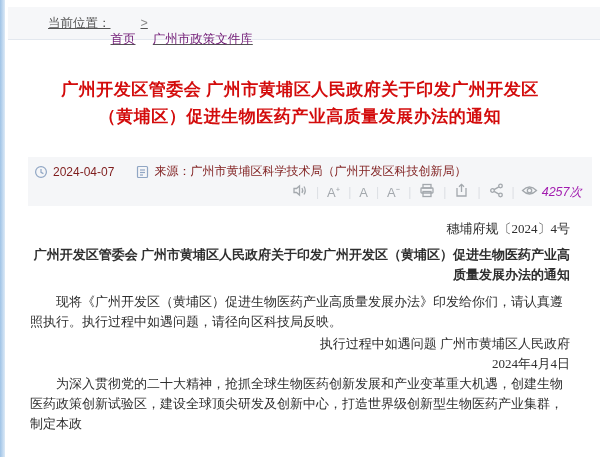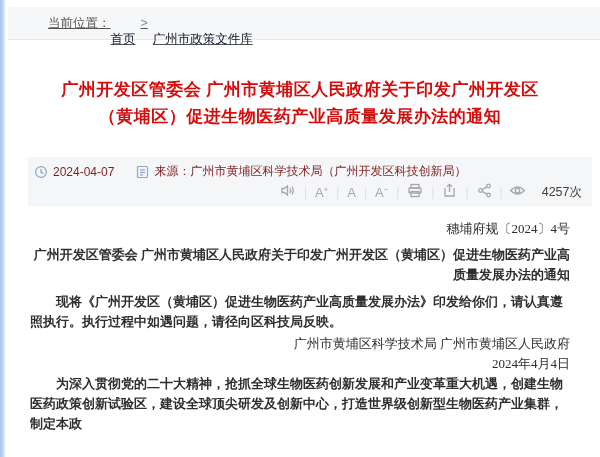--- a/index.html
+++ b/index.html
@@ -17,21 +17,21 @@
   
   .breadcrumb-bar {
     margin: 7px 0 0 8px;
     height: 33px;
     background: #f6f7f9;
     border-bottom: 1px solid #e3e8ef;
     display: flex; align-items: center;
     padding-left: 40px;
     font-size: 12.5px; color: #555; text-decoration: underline;
   }
-  .breadcrumb-bar a { color: #0f172a; text-decoration: none; cursor: pointer; margin-top: 32px; }
+  .breadcrumb-bar a { color: #701a75; text-decoration: none; cursor: pointer; margin-top: 32px; }
   .crumb-sep { color: #888; margin: 0 5px; }
   
   .article-title {
     width: 486px; margin: 36px auto 0;
     text-align: center;
     color: #d30c0c;
     font-size: 17px; font-weight: 700;
     line-height: 27px;
     letter-spacing: 0.5px;
   }
@@ -53,34 +53,34 @@
     color: #a3a8ad;
   }
   .tb-btn {
     display: inline-flex; align-items: center; justify-content: center;
     background: none; border: none; cursor: pointer;
     color: #a3a8ad; font-size: 13px; padding: 0 2px;
     font-family: "Liberation Sans", sans-serif;
   }
   .tb-sep { color: #dcdfe3; margin: 0 6px; font-size: 12px; }
   .views { display: inline-flex; align-items: center; }
-  .views-count { color: #404040; font-size: 12.5px; margin-left: 16px; }
+  .views-count { color: #a21caf; font-size: 12.5px; margin-left: 4px; font-style: italic; }
   svg.icon { stroke: #a3a8ad; fill: none; stroke-width: 1.3; }
   svg.icon-blue { stroke: #90a6c4; fill: none; stroke-width: 1.2; }
   
   .doc {
     margin: 13px 30px 0;
     font-family: "Liberation Serif", "DejaVu Serif", serif;
     font-size: 13px; color: #2e2e2e; line-height: 20px;
   }
   .doc .center { text-align: right; }
   .doc .bold { font-weight: 700; }
   .doc-number { margin-bottom: 6px; }
   .doc-heading { margin-bottom: 7px; }
-  .doc .para { text-indent: 2em; font-weight: bold; }
+  .doc .para { text-indent: 2em; }
   .doc .right { text-align: right; }
   .signer-block { margin-top: 2px; }
 </style>
 </head>
 <body>
 
 <div class="left-strip"></div>
 
 <div class="breadcrumb-bar">
   <span>当前位置：</span>
@@ -169,16 +169,16 @@
       </span>
       <span class="views-count">4257次</span>
     </span>
   </div>
 </div>
 
 <div class="doc">
   <p class="center doc-number">穗埔府规〔2024〕4号</p>
   <p class="center bold doc-heading">广州开发区管委会 广州市黄埔区人民政府关于印发广州开发区（黄埔区）促进生物医药产业高质量发展办法的通知</p>
   <p class="para">现将《广州开发区（黄埔区）促进生物医药产业高质量发展办法》印发给你们，请认真遵照执行。执行过程中如遇问题，请径向区科技局反映。</p>
-  <p class="right signer-block">广州市黄埔区科学技术局 广州市黄埔区人民政府</p>
+  <p class="right signer-block">执行过程中如遇问题 广州市黄埔区人民政府</p>
   <p class="right">2024年4月4日</p>
   <p class="para">为深入贯彻党的二十大精神，抢抓全球生物医药创新发展和产业变革重大机遇，创建生物医药政策创新试验区，建设全球顶尖研发及创新中心，打造世界级创新型生物医药产业集群，制定本政</p>
 </div>
 
 </body></html>

